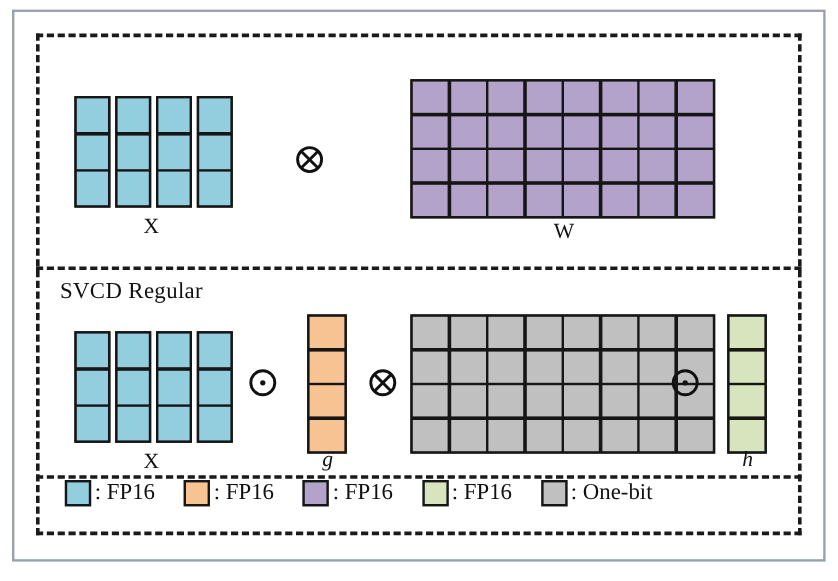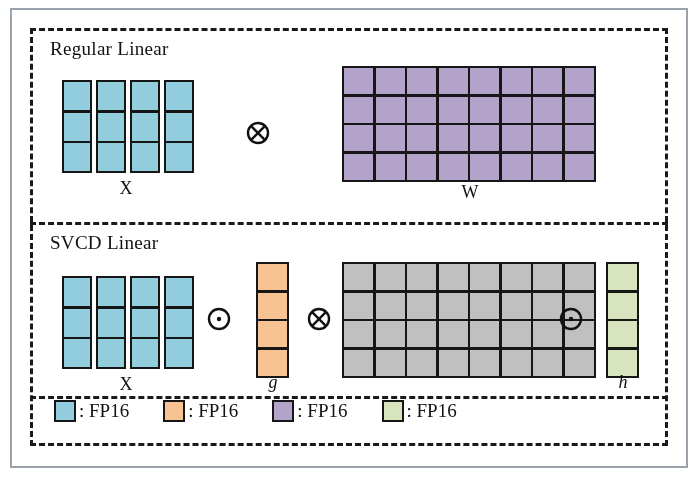--- a/index.html
+++ b/index.html
@@ -123,21 +123,21 @@
   }
   .op svg { display: block; width: 26px; height: 26px; }
 
   
   .legend {
     position: absolute;
     left: 54px;
     top: 400px;
     display: flex;
     align-items: center;
-    gap: 12px;
+    gap: 2px;
   }
   .legend-item {
     display: flex;
     align-items: center;
     white-space: nowrap;
     margin-right: 22px;
   }
   .legend-swatch {
     width: 22px;
     height: 22px;
@@ -165,21 +165,20 @@
 </head>
 <body>
 
 <div id="figure-root">
 
   <div class="outer-frame"></div>
   <div class="dashed-outer"></div>
   <div class="dashed-divider"></div>
   <div class="dashed-divider-legend"></div>
 
-  <div class="section-title" id="title-regular">Regular Linear</div>
 
   <div class="col-group" id="x-top" style="left: 62px; top: 80px;">
       <div class="col-strip" style="grid-template-columns: 26px; grid-template-rows: 28px 28px 28px;">
         <div class="cell" style="background: rgb(146, 206, 222);"></div>
         <div class="cell" style="background: rgb(146, 206, 222);"></div>
         <div class="cell" style="background: rgb(146, 206, 222);"></div>
       </div>
       <div class="col-strip" style="grid-template-columns: 26px; grid-template-rows: 28px 28px 28px;">
         <div class="cell" style="background: rgb(146, 206, 222);"></div>
         <div class="cell" style="background: rgb(146, 206, 222);"></div>
@@ -235,21 +234,21 @@
       <div class="cell" style="background: rgb(179, 163, 202);"></div>
       <div class="cell" style="background: rgb(179, 163, 202);"></div>
       <div class="cell" style="background: rgb(179, 163, 202);"></div>
       <div class="cell" style="background: rgb(179, 163, 202);"></div>
       <div class="cell" style="background: rgb(179, 163, 202);"></div>
       <div class="cell" style="background: rgb(179, 163, 202);"></div>
       <div class="cell" style="background: rgb(179, 163, 202);"></div>
     </div>
   <div class="mat-label" id="w-top-label" style="left: 342px; top: 182px; width: 256px;">W</div>
 
-  <div class="section-title" id="title-svcd">SVCD Linear</div>
+  <div class="section-title" id="title-svcd">SVCD Regular</div>
 
   <div class="col-group" id="x-bot" style="left: 62px; top: 276px;">
       <div class="col-strip" style="grid-template-columns: 26px; grid-template-rows: 28px 28px 28px;">
         <div class="cell" style="background: rgb(146, 206, 222);"></div>
         <div class="cell" style="background: rgb(146, 206, 222);"></div>
         <div class="cell" style="background: rgb(146, 206, 222);"></div>
       </div>
       <div class="col-strip" style="grid-template-columns: 26px; grid-template-rows: 28px 28px 28px;">
         <div class="cell" style="background: rgb(146, 206, 222);"></div>
         <div class="cell" style="background: rgb(146, 206, 222);"></div>
@@ -351,15 +350,19 @@
         <span class="legend-text">: FP16</span>
       </div>
       <div class="legend-item">
         <div class="legend-swatch" style="background: rgb(179, 163, 202);"></div>
         <span class="legend-text">: FP16</span>
       </div>
       <div class="legend-item">
         <div class="legend-swatch" style="background: rgb(216, 228, 189);"></div>
         <span class="legend-text">: FP16</span>
       </div>
+      <div class="legend-item">
+        <div class="legend-swatch" style="background: rgb(192, 192, 192);"></div>
+        <span class="legend-text">: One-bit</span>
+      </div>
     </div>
 
 </div>
 
 </body></html>

